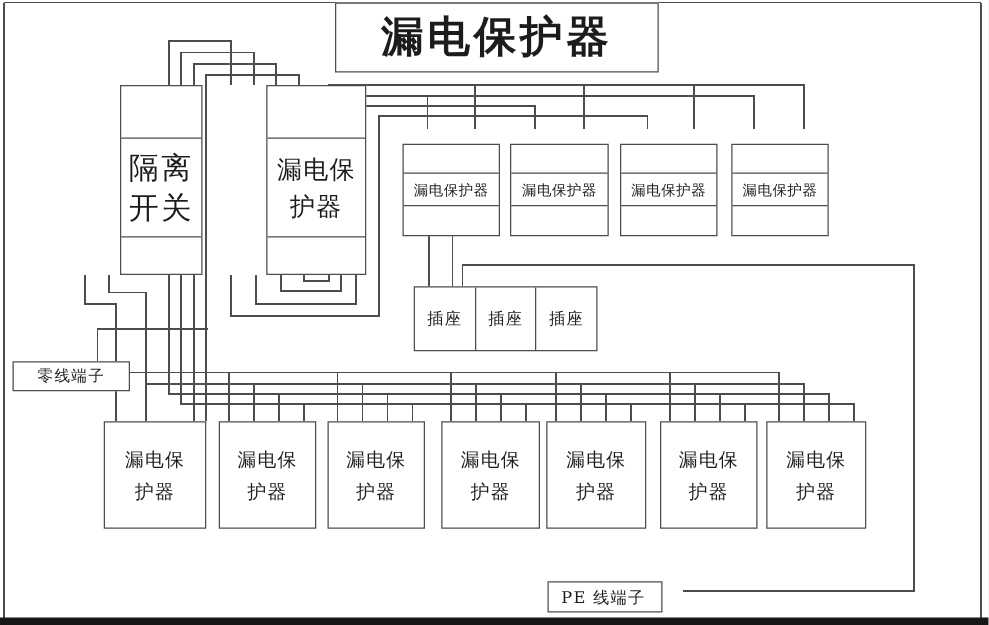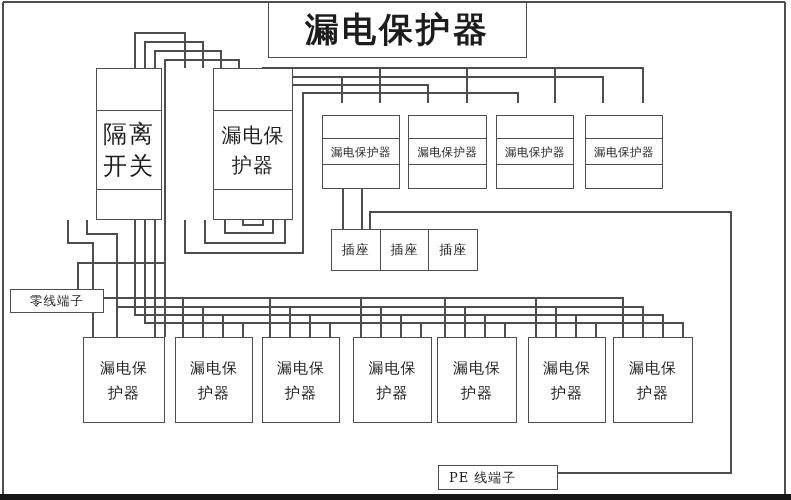--- a/index.html
+++ b/index.html
@@ -24,27 +24,27 @@
     display:flex;flex-direction:column;align-items:center;justify-content:center;gap:6px;}
   .iso-box{left:58px;width:66px;}
   .iso-box .mid span{font-size:24px;letter-spacing:2px;line-height:26px;}
   .main-box{left:175px;width:80px;}
   .main-box .mid span{font-size:20px;letter-spacing:1px;line-height:24px;}
   
   .rcd-top{top:115px;height:74px;}
   .rcd-top .hdiv{position:absolute;left:0;width:100%;height:0;border-top:1.5px solid #4d4d4d;}
   .rcd-top span{font-size:11.5px;letter-spacing:0.5px;white-space:nowrap;z-index:2;}
   
-  .socket-box{left:331px;top:229px;width:147px;height:42px;padding:0;display:flex;align-items:stretch;}
+  .socket-box{left:331px;top:229px;width:147px;height:52px;padding:0;display:flex;align-items:stretch;}
   .socket-cell{flex:1;display:flex;align-items:center;justify-content:center;font-size:13px;letter-spacing:1px;}
   .socket-cell + .socket-cell{border-left:1.5px solid #4d4d4d;}
   
   .neutral-box{left:10px;top:289px;width:94px;height:24px;}
   .neutral-box span{font-size:12.5px;letter-spacing:1px;}
-  .pe-box{left:438px;top:465px;width:120px;height:25px;justify-content:flex-start;padding-left:10px;}
+  .pe-box{left:438px;top:465px;width:92px;height:25px;justify-content:flex-start;padding-left:10px;}
   .pe-box span{font-size:13px;letter-spacing:1px;}
   
   .rcd-bot{top:337px;height:86px;flex-direction:column;gap:7px;}
   .rcd-bot span{font-size:15px;letter-spacing:1px;line-height:18px;}
   
   .bottom-bar{position:absolute;left:0;top:494px;width:791px;height:6px;background:#161616;}
 </style>
 </head>
 <body>
 

